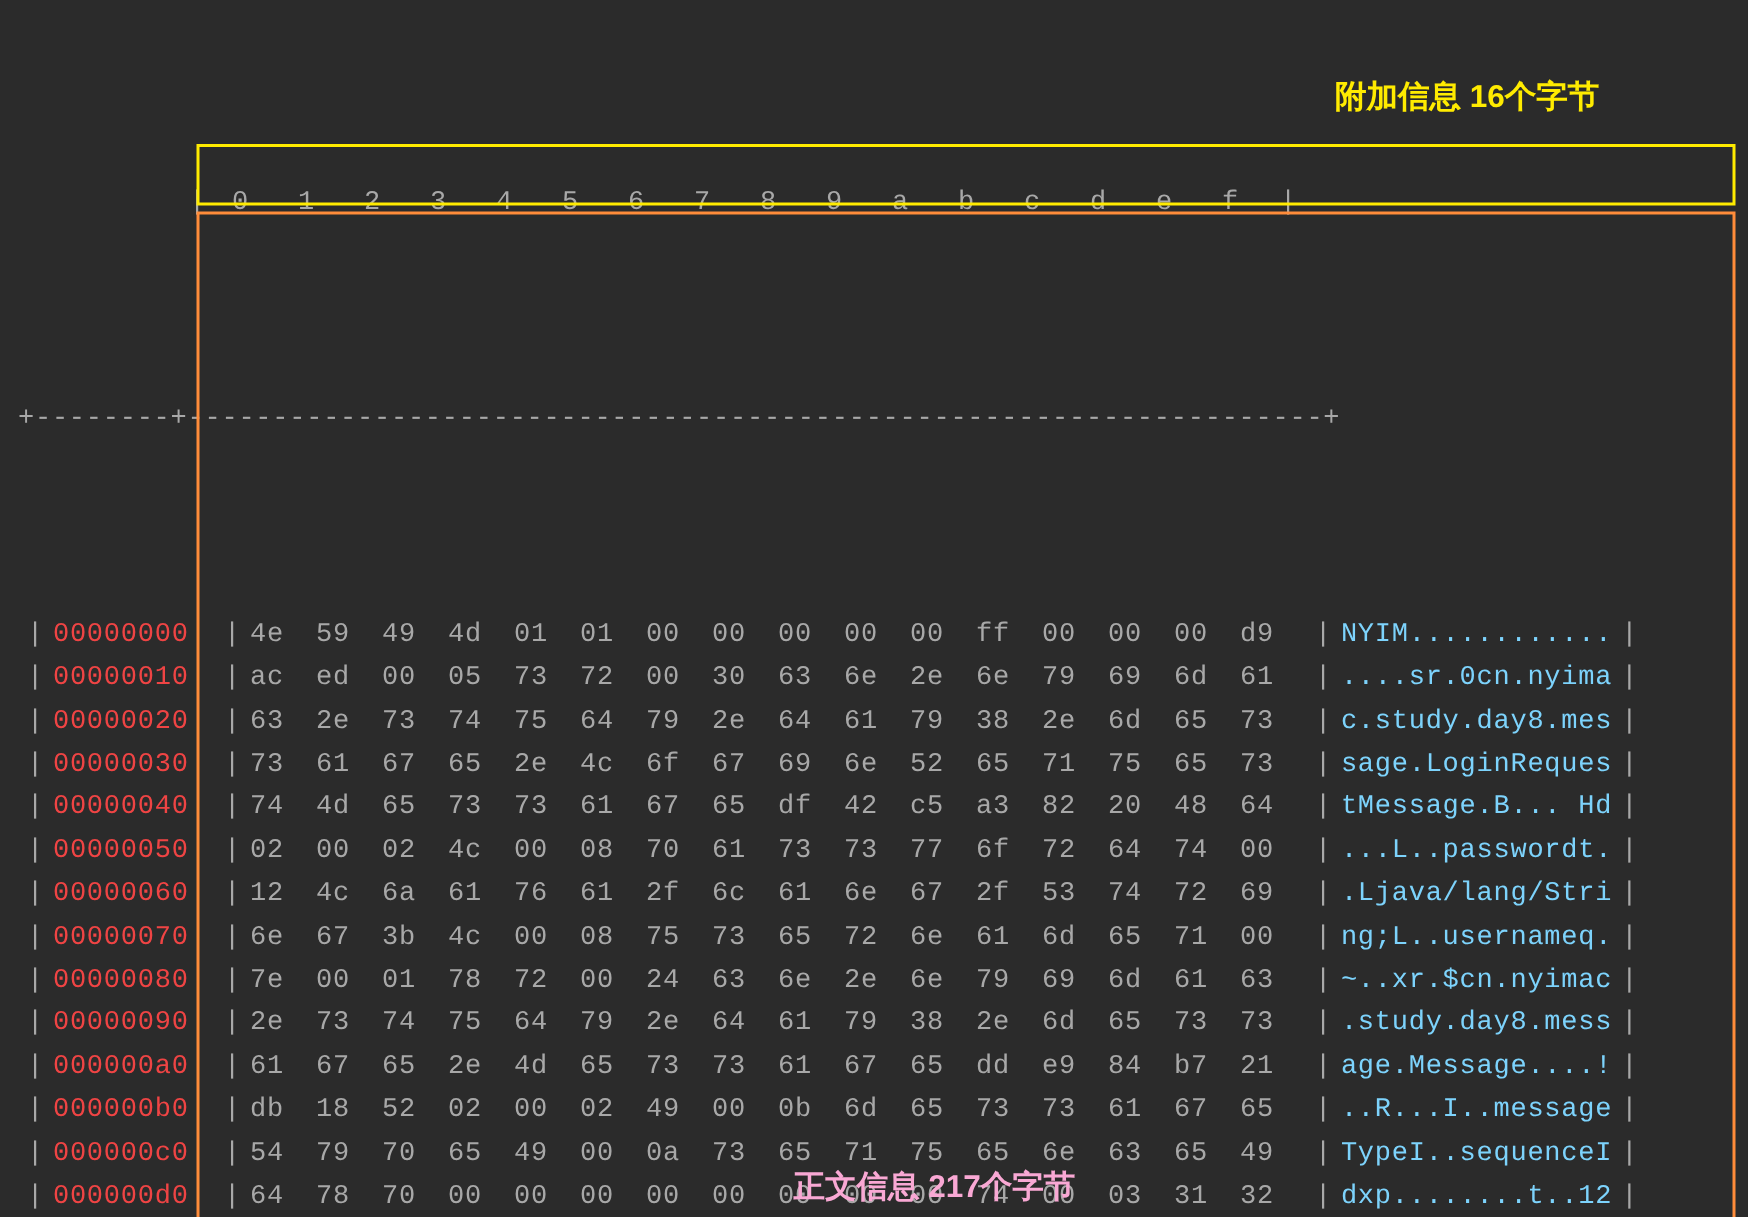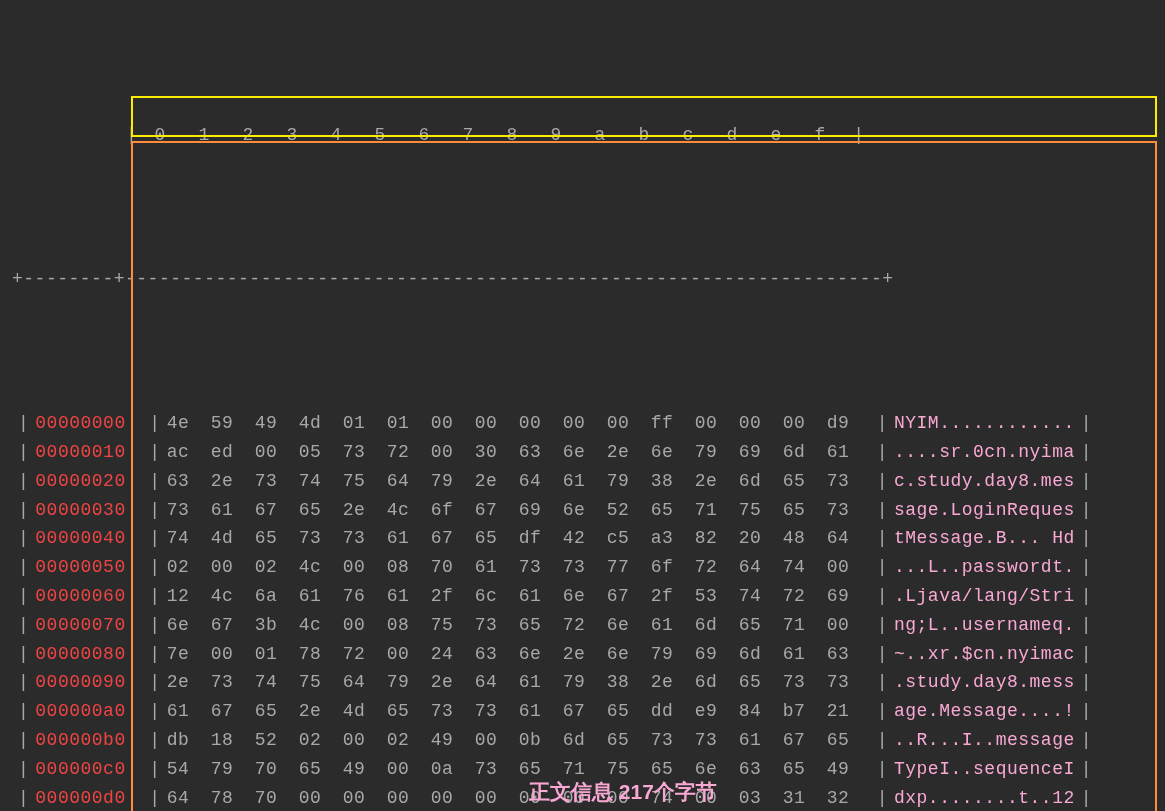--- a/index.html
+++ b/index.html
@@ -34,21 +34,21 @@
   .hexcell {
     display: inline-block;
     width: 44px;
     text-align: left;
     color: #a8a8a8;
   }
   .header .hexcell {
     text-align: left;
   }
   .ascii {
-    color: #f9a8d4;
+    color: #7dd3fc;
   }
   .sep {
     color: #a8a8a8;
   }
   .box-yellow {
     position: absolute;
     border: 2px solid #ffeb00;
     pointer-events: none;
   }
   .box-orange {
@@ -95,17 +95,18 @@
   </div>
 
   
   <div id="rows-container"><div class="row"><span class="pipe">|</span><span class="offset">00000000</span><span class="pipe">|</span><span class="hexcell">4e</span><span class="hexcell">59</span><span class="hexcell">49</span><span class="hexcell">4d</span><span class="hexcell">01</span><span class="hexcell">01</span><span class="hexcell">00</span><span class="hexcell">00</span><span class="hexcell">00</span><span class="hexcell">00</span><span class="hexcell">00</span><span class="hexcell">ff</span><span class="hexcell">00</span><span class="hexcell">00</span><span class="hexcell">00</span><span class="hexcell">d9</span><span class="pipe">|</span><span class="ascii">NYIM............</span><span class="pipe">|</span></div><div class="row"><span class="pipe">|</span><span class="offset">00000010</span><span class="pipe">|</span><span class="hexcell">ac</span><span class="hexcell">ed</span><span class="hexcell">00</span><span class="hexcell">05</span><span class="hexcell">73</span><span class="hexcell">72</span><span class="hexcell">00</span><span class="hexcell">30</span><span class="hexcell">63</span><span class="hexcell">6e</span><span class="hexcell">2e</span><span class="hexcell">6e</span><span class="hexcell">79</span><span class="hexcell">69</span><span class="hexcell">6d</span><span class="hexcell">61</span><span class="pipe">|</span><span class="ascii">....sr.0cn.nyima</span><span class="pipe">|</span></div><div class="row"><span class="pipe">|</span><span class="offset">00000020</span><span class="pipe">|</span><span class="hexcell">63</span><span class="hexcell">2e</span><span class="hexcell">73</span><span class="hexcell">74</span><span class="hexcell">75</span><span class="hexcell">64</span><span class="hexcell">79</span><span class="hexcell">2e</span><span class="hexcell">64</span><span class="hexcell">61</span><span class="hexcell">79</span><span class="hexcell">38</span><span class="hexcell">2e</span><span class="hexcell">6d</span><span class="hexcell">65</span><span class="hexcell">73</span><span class="pipe">|</span><span class="ascii">c.study.day8.mes</span><span class="pipe">|</span></div><div class="row"><span class="pipe">|</span><span class="offset">00000030</span><span class="pipe">|</span><span class="hexcell">73</span><span class="hexcell">61</span><span class="hexcell">67</span><span class="hexcell">65</span><span class="hexcell">2e</span><span class="hexcell">4c</span><span class="hexcell">6f</span><span class="hexcell">67</span><span class="hexcell">69</span><span class="hexcell">6e</span><span class="hexcell">52</span><span class="hexcell">65</span><span class="hexcell">71</span><span class="hexcell">75</span><span class="hexcell">65</span><span class="hexcell">73</span><span class="pipe">|</span><span class="ascii">sage.LoginReques</span><span class="pipe">|</span></div><div class="row"><span class="pipe">|</span><span class="offset">00000040</span><span class="pipe">|</span><span class="hexcell">74</span><span class="hexcell">4d</span><span class="hexcell">65</span><span class="hexcell">73</span><span class="hexcell">73</span><span class="hexcell">61</span><span class="hexcell">67</span><span class="hexcell">65</span><span class="hexcell">df</span><span class="hexcell">42</span><span class="hexcell">c5</span><span class="hexcell">a3</span><span class="hexcell">82</span><span class="hexcell">20</span><span class="hexcell">48</span><span class="hexcell">64</span><span class="pipe">|</span><span class="ascii">tMessage.B... Hd</span><span class="pipe">|</span></div><div class="row"><span class="pipe">|</span><span class="offset">00000050</span><span class="pipe">|</span><span class="hexcell">02</span><span class="hexcell">00</span><span class="hexcell">02</span><span class="hexcell">4c</span><span class="hexcell">00</span><span class="hexcell">08</span><span class="hexcell">70</span><span class="hexcell">61</span><span class="hexcell">73</span><span class="hexcell">73</span><span class="hexcell">77</span><span class="hexcell">6f</span><span class="hexcell">72</span><span class="hexcell">64</span><span class="hexcell">74</span><span class="hexcell">00</span><span class="pipe">|</span><span class="ascii">...L..passwordt.</span><span class="pipe">|</span></div><div class="row"><span class="pipe">|</span><span class="offset">00000060</span><span class="pipe">|</span><span class="hexcell">12</span><span class="hexcell">4c</span><span class="hexcell">6a</span><span class="hexcell">61</span><span class="hexcell">76</span><span class="hexcell">61</span><span class="hexcell">2f</span><span class="hexcell">6c</span><span class="hexcell">61</span><span class="hexcell">6e</span><span class="hexcell">67</span><span class="hexcell">2f</span><span class="hexcell">53</span><span class="hexcell">74</span><span class="hexcell">72</span><span class="hexcell">69</span><span class="pipe">|</span><span class="ascii">.Ljava/lang/Stri</span><span class="pipe">|</span></div><div class="row"><span class="pipe">|</span><span class="offset">00000070</span><span class="pipe">|</span><span class="hexcell">6e</span><span class="hexcell">67</span><span class="hexcell">3b</span><span class="hexcell">4c</span><span class="hexcell">00</span><span class="hexcell">08</span><span class="hexcell">75</span><span class="hexcell">73</span><span class="hexcell">65</span><span class="hexcell">72</span><span class="hexcell">6e</span><span class="hexcell">61</span><span class="hexcell">6d</span><span class="hexcell">65</span><span class="hexcell">71</span><span class="hexcell">00</span><span class="pipe">|</span><span class="ascii">ng;L..usernameq.</span><span class="pipe">|</span></div><div class="row"><span class="pipe">|</span><span class="offset">00000080</span><span class="pipe">|</span><span class="hexcell">7e</span><span class="hexcell">00</span><span class="hexcell">01</span><span class="hexcell">78</span><span class="hexcell">72</span><span class="hexcell">00</span><span class="hexcell">24</span><span class="hexcell">63</span><span class="hexcell">6e</span><span class="hexcell">2e</span><span class="hexcell">6e</span><span class="hexcell">79</span><span class="hexcell">69</span><span class="hexcell">6d</span><span class="hexcell">61</span><span class="hexcell">63</span><span class="pipe">|</span><span class="ascii">~..xr.$cn.nyimac</span><span class="pipe">|</span></div><div class="row"><span class="pipe">|</span><span class="offset">00000090</span><span class="pipe">|</span><span class="hexcell">2e</span><span class="hexcell">73</span><span class="hexcell">74</span><span class="hexcell">75</span><span class="hexcell">64</span><span class="hexcell">79</span><span class="hexcell">2e</span><span class="hexcell">64</span><span class="hexcell">61</span><span class="hexcell">79</span><span class="hexcell">38</span><span class="hexcell">2e</span><span class="hexcell">6d</span><span class="hexcell">65</span><span class="hexcell">73</span><span class="hexcell">73</span><span class="pipe">|</span><span class="ascii">.study.day8.mess</span><span class="pipe">|</span></div><div class="row"><span class="pipe">|</span><span class="offset">000000a0</span><span class="pipe">|</span><span class="hexcell">61</span><span class="hexcell">67</span><span class="hexcell">65</span><span class="hexcell">2e</span><span class="hexcell">4d</span><span class="hexcell">65</span><span class="hexcell">73</span><span class="hexcell">73</span><span class="hexcell">61</span><span class="hexcell">67</span><span class="hexcell">65</span><span class="hexcell">dd</span><span class="hexcell">e9</span><span class="hexcell">84</span><span class="hexcell">b7</span><span class="hexcell">21</span><span class="pipe">|</span><span class="ascii">age.Message....!</span><span class="pipe">|</span></div><div class="row"><span class="pipe">|</span><span class="offset">000000b0</span><span class="pipe">|</span><span class="hexcell">db</span><span class="hexcell">18</span><span class="hexcell">52</span><span class="hexcell">02</span><span class="hexcell">00</span><span class="hexcell">02</span><span class="hexcell">49</span><span class="hexcell">00</span><span class="hexcell">0b</span><span class="hexcell">6d</span><span class="hexcell">65</span><span class="hexcell">73</span><span class="hexcell">73</span><span class="hexcell">61</span><span class="hexcell">67</span><span class="hexcell">65</span><span class="pipe">|</span><span class="ascii">..R...I..message</span><span class="pipe">|</span></div><div class="row"><span class="pipe">|</span><span class="offset">000000c0</span><span class="pipe">|</span><span class="hexcell">54</span><span class="hexcell">79</span><span class="hexcell">70</span><span class="hexcell">65</span><span class="hexcell">49</span><span class="hexcell">00</span><span class="hexcell">0a</span><span class="hexcell">73</span><span class="hexcell">65</span><span class="hexcell">71</span><span class="hexcell">75</span><span class="hexcell">65</span><span class="hexcell">6e</span><span class="hexcell">63</span><span class="hexcell">65</span><span class="hexcell">49</span><span class="pipe">|</span><span class="ascii">TypeI..sequenceI</span><span class="pipe">|</span></div><div class="row"><span class="pipe">|</span><span class="offset">000000d0</span><span class="pipe">|</span><span class="hexcell">64</span><span class="hexcell">78</span><span class="hexcell">70</span><span class="hexcell">00</span><span class="hexcell">00</span><span class="hexcell">00</span><span class="hexcell">00</span><span class="hexcell">00</span><span class="hexcell">00</span><span class="hexcell">00</span><span class="hexcell">00</span><span class="hexcell">74</span><span class="hexcell">00</span><span class="hexcell">03</span><span class="hexcell">31</span><span class="hexcell">32</span><span class="pipe">|</span><span class="ascii">dxp........t..12</span><span class="pipe">|</span></div></div>
 
   
   <div class="box-yellow" id="box-yellow" style="top: 96px; left: 131px; width: 1022px; height: 37px;"></div>
   <div class="box-orange" id="box-orange" style="top: 141px; left: 131px; width: 1022px; height: 669px;"></div>
 
   
+  <div class="label-yellow" id="label-yellow" style="top: 48px; left: 890px;">附加信息 16个字节</div>
   <div class="label-orange" id="label-orange" style="top: 775px; left: 529px;">正文信息 217个字节</div>
 
   
   
 </div>
 
 </body></html>

